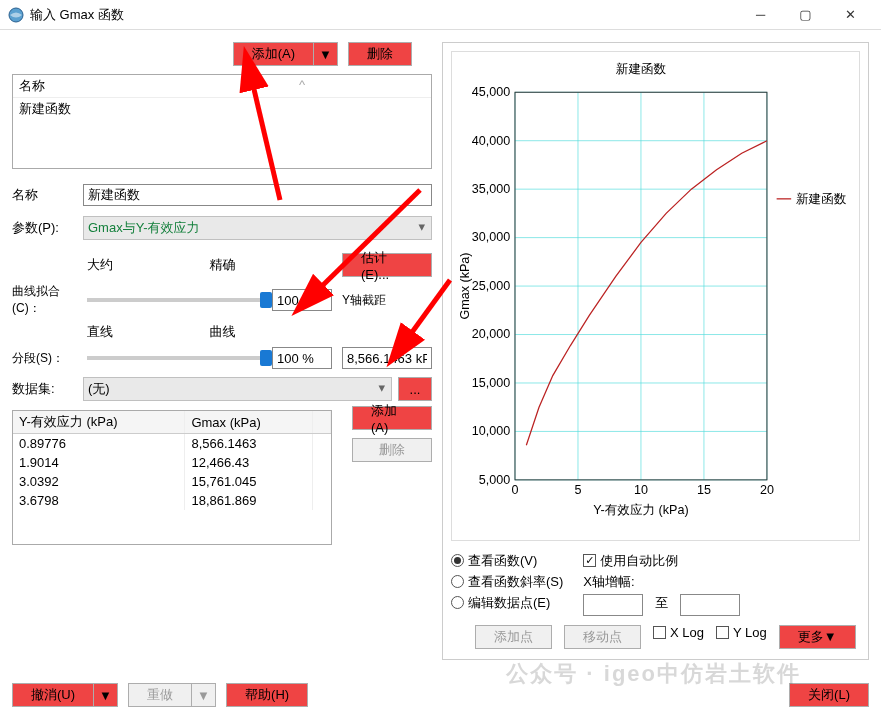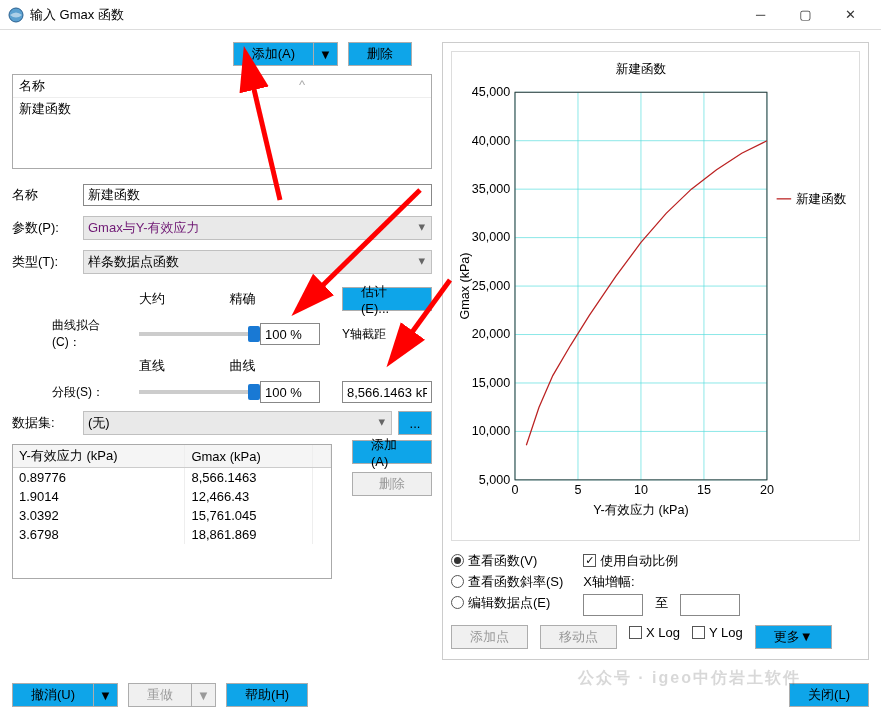--- a/index.html
+++ b/index.html
@@ -6,53 +6,53 @@
 body { margin: 0; background: #fff; width: 881px; height: 717px; position: relative; }
 .titlebar { height: 30px; display: flex; align-items: center; border-bottom: 1px solid #ddd; padding: 0 8px; }
 .titlebar .icon { width: 16px; height: 16px; margin-right: 6px; }
 .titlebar .title { flex: 1; }
 .winbtns { display: flex; }
 .winbtn { width: 45px; height: 30px; display: flex; align-items: center; justify-content: center; color: #333; }
 .content { display: flex; padding: 12px; gap: 10px; height: calc(100% - 75px); }
 .left { width: 420px; display: flex; flex-direction: column; }
 .right { flex: 1; display: flex; flex-direction: column; border: 1px solid #ccc; padding: 8px; }
 .toprow { display: flex; justify-content: flex-end; gap: 10px; margin-bottom: 8px; padding-right: 20px; }
-.btn { background: #0ea5e9; border: 1px solid #adadad; padding: 2px 18px; height: 24px; display: inline-flex; align-items: center; justify-content: center; cursor: pointer; }
+.btn { background: #ef4444; border: 1px solid #adadad; padding: 2px 18px; height: 24px; display: inline-flex; align-items: center; justify-content: center; cursor: pointer; }
 .btn.disabled { color: #999; background: #f0f0f0; cursor: default; }
 .splitbtn { display: flex; }
 .splitbtn .btn + .drop { border-left: none; width: 24px; padding: 0; }
 .listbox { border: 1px solid #aaa; height: 95px; overflow: auto; margin-bottom: 10px; }
 .listbox .hdr { padding: 2px 6px; border-bottom: 1px solid #eee; }
 .listbox .item { padding: 2px 6px; }
 .row { display: flex; align-items: center; margin: 5px 0; gap: 6px; }
 .lbl { width: 65px; }
 .txt { border: 1px solid #888; padding: 2px 4px; height: 22px; flex: 1; background: #fff; }
 .sel { border: 1px solid #c0c0c0; padding: 2px 4px; height: 24px; flex: 1; background: #e9e9e9; position: relative; }
-.sel.dis { color: #701a75; }
+.sel.dis { color: #15803d; }
 .sel::after { content: "▾"; position: absolute; right: 6px; color: #666; }
 .sliderrow { display: flex; align-items: center; gap: 6px; }
 .slider { flex: 1; height: 4px; background: #ccc; position: relative; }
 .thumb { position: absolute; right: -6px; top: -6px; width: 12px; height: 16px; background: #1979d4; border-radius: 2px; }
 .pct { border: 1px solid #888; width: 60px; height: 22px; padding: 2px 4px; }
-.midgrid { display: grid; grid-template-columns: 65px 1fr 90px; gap: 6px 22px; align-items: center; margin-left: 40px; }
+.midgrid { display: grid; grid-template-columns: 65px 1fr 90px; gap: 6px 10px; align-items: center; }
 .sm { font-size: 12px; }
 .tablewrap { border: 1px solid #aaa; height: 135px; overflow: auto; margin-top: 4px; }
 table { width: 100%; border-collapse: collapse; }
 th, td { text-align: left; padding: 2px 6px; border-right: 1px solid #eee; }
 th { background: #f5f5f5; border-bottom: 1px solid #ccc; font-weight: normal; }
 .rtbtns { display: flex; flex-direction: column; gap: 8px; margin-left: 10px; }
 .chartbox { background: #fff; border: 1px solid #ddd; position: relative; flex: 1; margin-bottom: 8px; }
 .ctrlrow { display: flex; align-items: flex-start; gap: 12px; margin: 3px 0; }
 .radio, .check { display: inline-flex; align-items: center; gap: 4px; }
 .rcircle { width: 13px; height: 13px; border: 1px solid #555; border-radius: 50%; display: inline-block; }
 .rcircle.on::after { content: ""; display: block; width: 7px; height: 7px; background: #333; border-radius: 50%; margin: 2px; }
 .cbox { width: 13px; height: 13px; border: 1px solid #555; display: inline-flex; align-items: center; justify-content: center; font-size: 11px; }
 .footer { position: absolute; bottom: 10px; left: 12px; right: 12px; display: flex; gap: 10px; }
 .footer .spacer { flex: 1; }
-.logo { position: absolute; right: 80px; bottom: 28px; color: rgba(100,100,100,0.25); font-size: 16px; font-weight: 600; letter-spacing: 2px; }
+.logo { position: absolute; right: 80px; bottom: 28px; color: rgba(100,100,100,0.25); font-size: 22px; font-weight: 600; letter-spacing: 2px; }
 svg.plot { width: 100%; height: 100%; }
 </style>
 </head>
 <body>
 
 <div class="titlebar">
   <svg class="icon" viewBox="0 0 16 16">
       <circle cx="8" cy="8" r="7" fill="#5aa0d0" stroke="#2a6090"></circle>
       <path d="M2 8 Q8 3 14 8 Q8 13 2 8" fill="#fff" opacity="0.5"></path>
     </svg>
@@ -82,24 +82,20 @@
       <div class="item">新建函数</div>
     </div>
 
     <div class="row">
       <span class="lbl">名称</span>
       <input class="txt" value="新建函数" style="">
     </div>
     <div class="row">
       <span class="lbl">参数(P):</span>
       <div class="sel dis">Gmax与Y-有效应力</div>
-    </div>
-    <div class="row">
-      <span class="lbl">类型(T):</span>
-      <div class="sel">样条数据点函数</div>
     </div>
 
     <div class="midgrid" style="margin-top:8px;">
       <span></span>
       <div style="display:flex;justify-content:space-between;" class="sm">
         <span>大约</span>
         <span>精确</span>
         <span></span>
       </div>
       <span class="btn" style="width:90px;">估计(E)...</span>
@@ -245,21 +241,21 @@
         <div class="ctrlrow sm">
             <span>X轴增幅:</span>
           </div>
         <div class="ctrlrow">
             <input class="txt" style="width: 60px; flex: 0 0 auto;">
             <span>至</span>
             <input class="txt" style="width: 60px; flex: 0 0 auto;">
           </div>
       </div>
     </div>
-    <div class="ctrlrow" style="margin-top:6px;">
+    <div class="ctrlrow" style="margin-top:6px;margin-left:24px;">
       <span class="btn disabled">添加点</span>
       <span class="btn disabled">移动点</span>
       <span class="check">
           <span class="cbox"></span>
           <span>X Log</span>
         </span>
       <span class="check">
           <span class="cbox"></span>
           <span>Y Log</span>
         </span>

